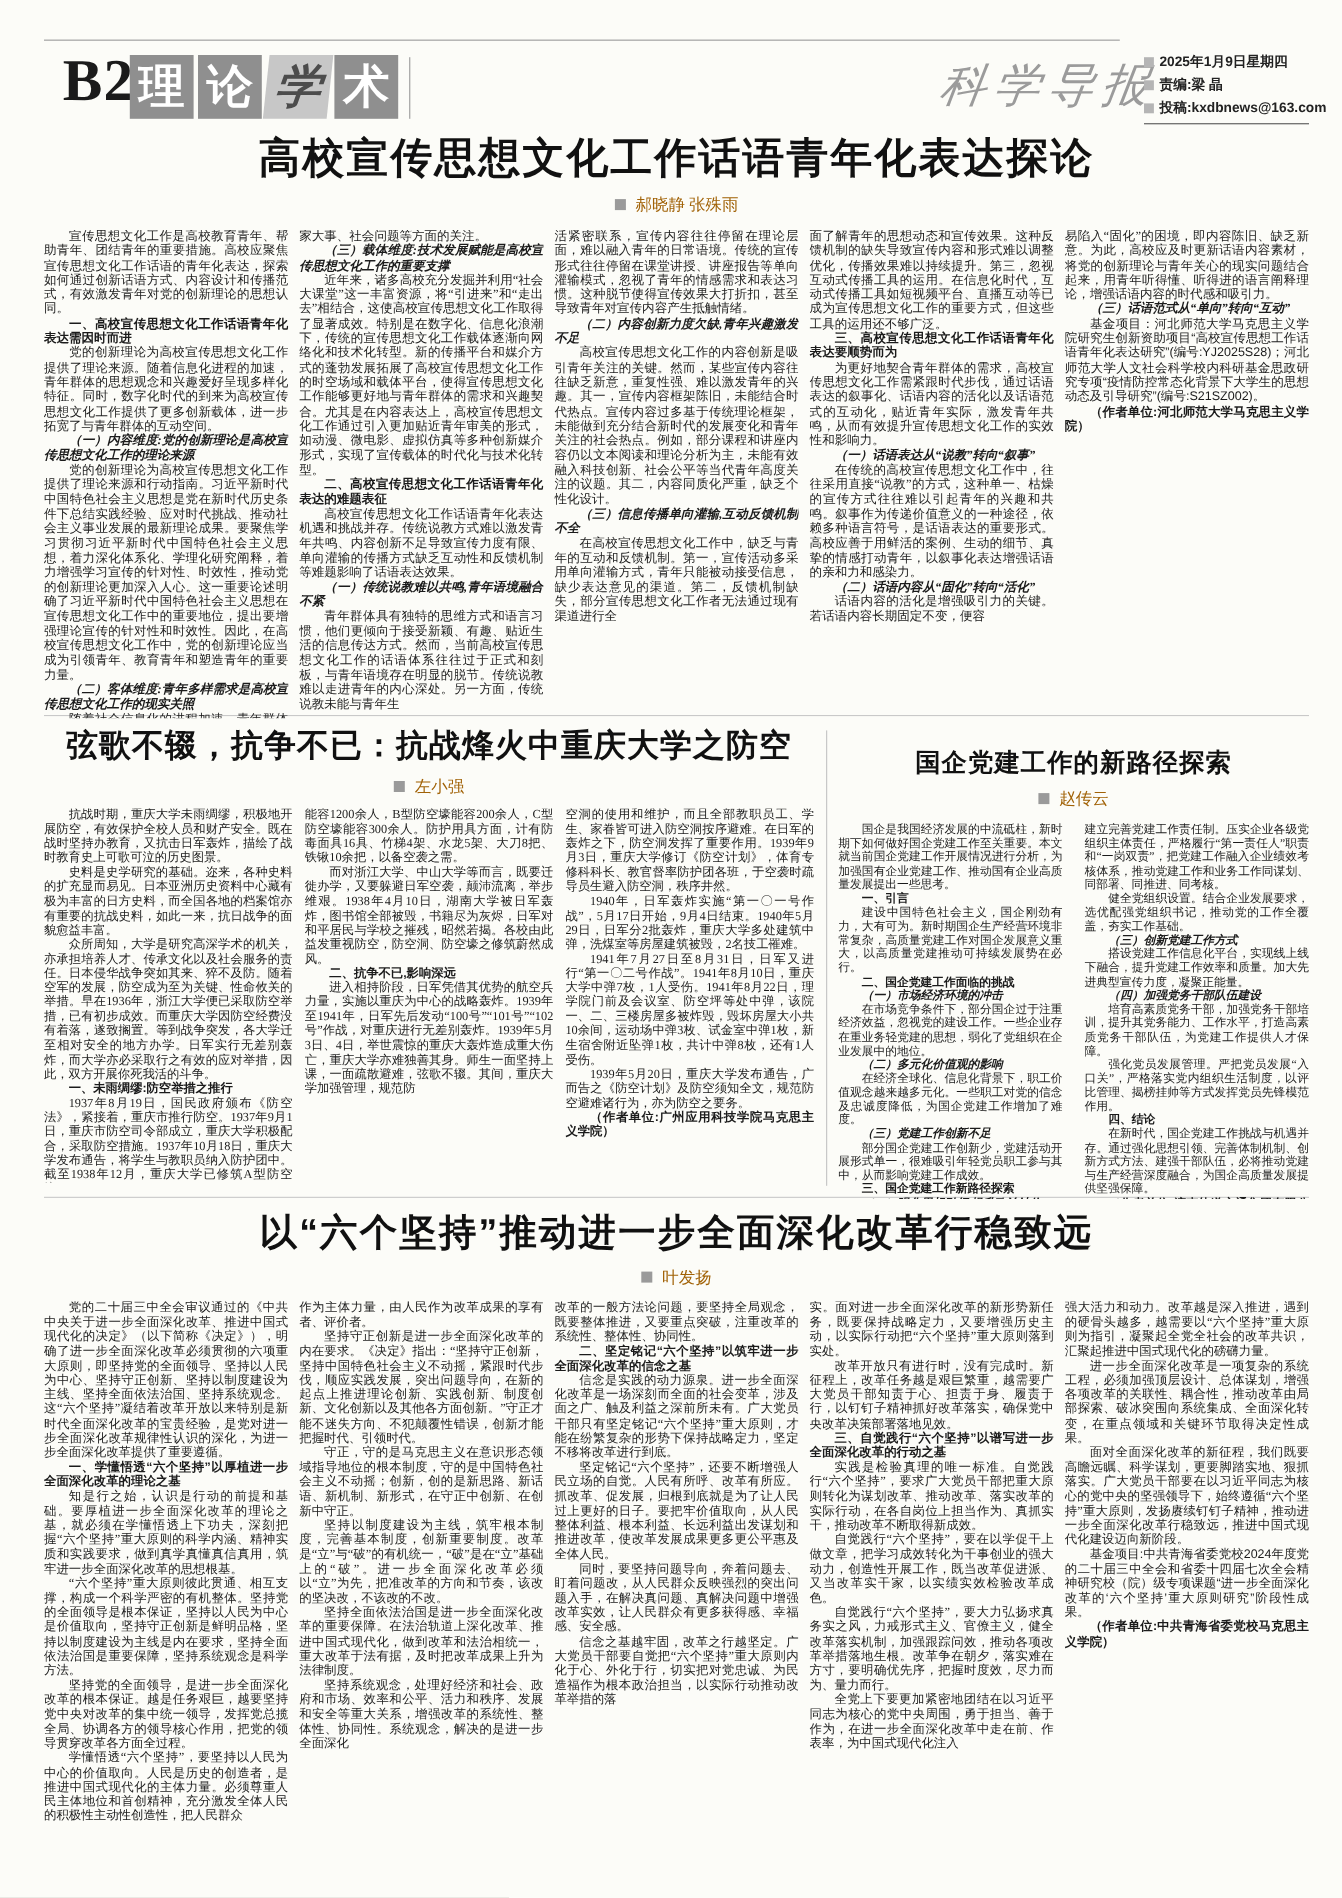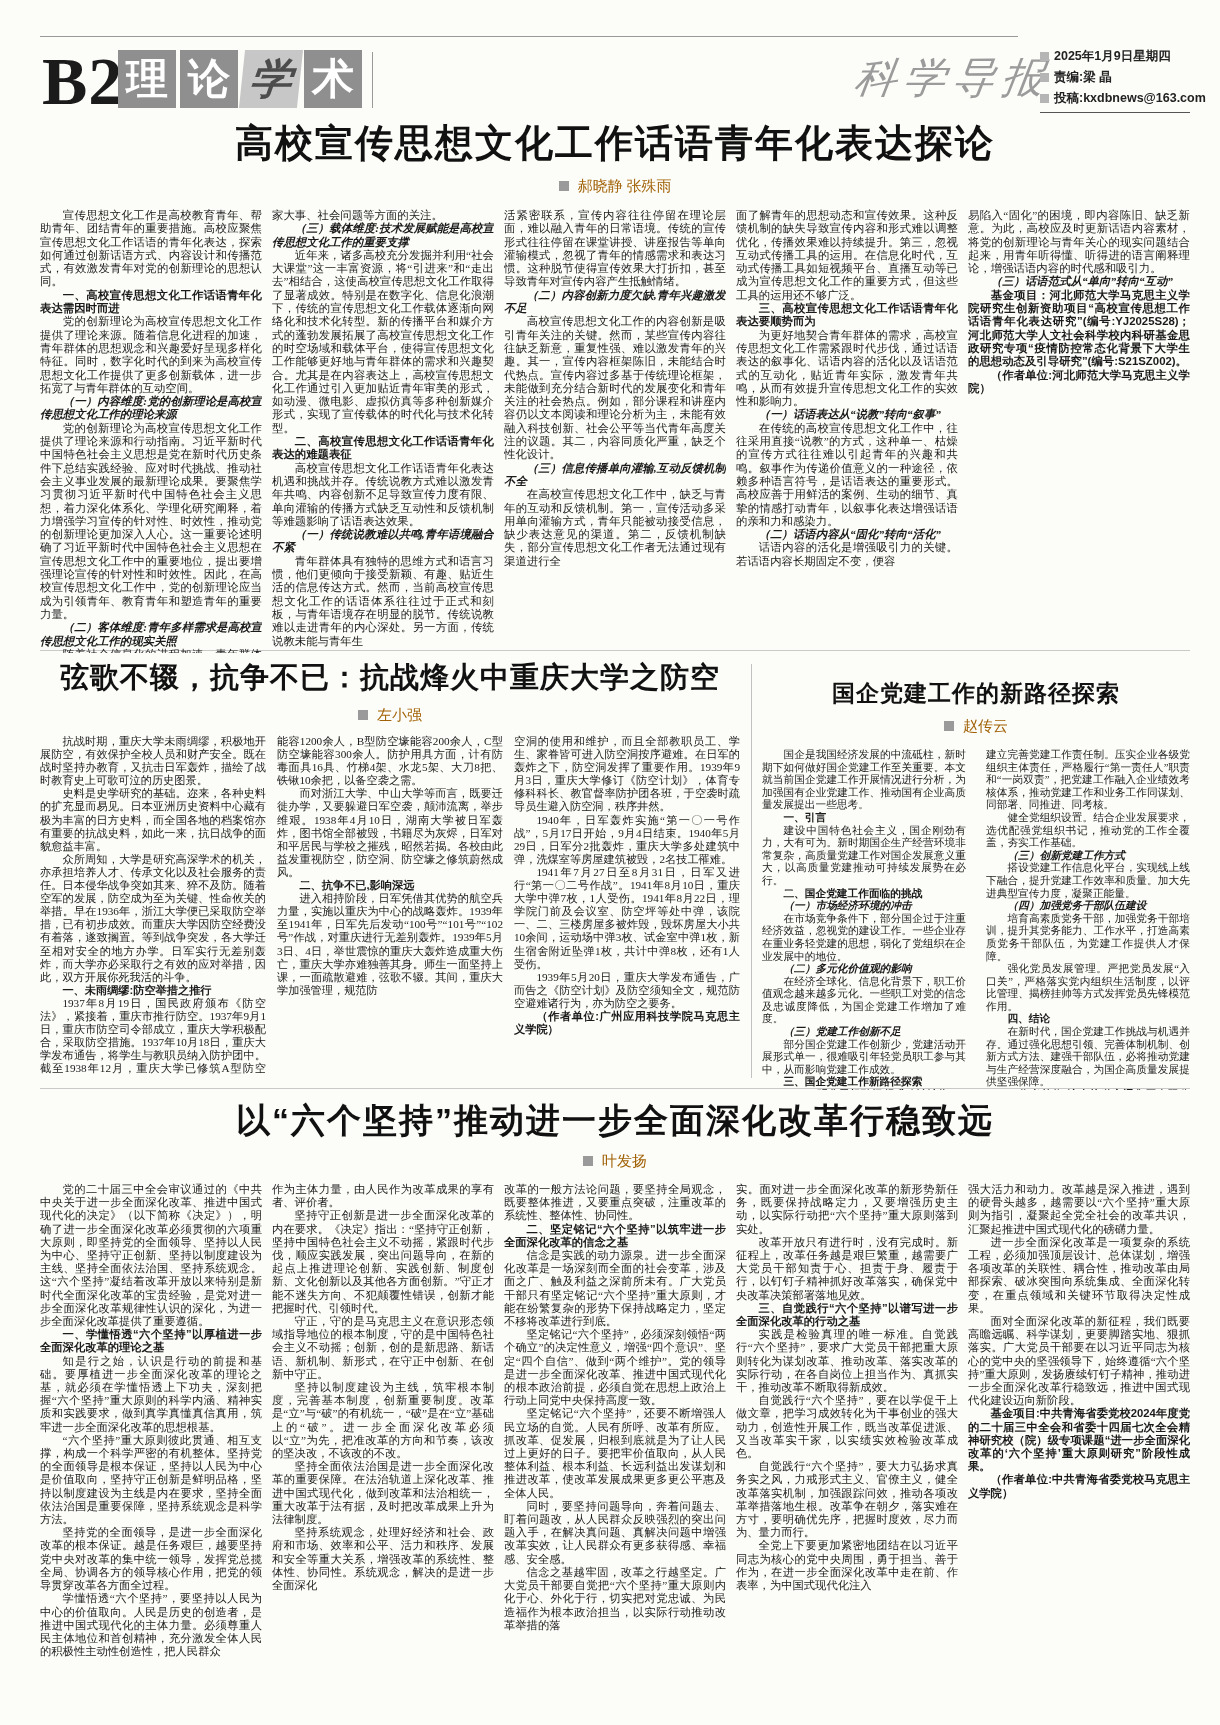--- a/index.html
+++ b/index.html
@@ -1,21 +1,21 @@
 <!DOCTYPE html>
 <html><head>
 <meta charset="utf-8">
 <style>
   html,body{margin:0;padding:0;background:#dddcd6;}
   .page{position:relative;width:1220px;height:1725px;margin:0 auto;background:#fcfcf8;
         font-family:"Liberation Serif","DejaVu Serif",serif;color:#1b1b1b;overflow:hidden;}
   
   .topline{position:absolute;left:40px;top:36px;width:978px;height:1px;background:#9a9a9a;}
-  .edition{position:absolute;left:42px;top:42px;font-family:"Liberation Serif",serif;
-           font-size:68px;font-weight:bold;letter-spacing:1px;}
+  .edition{position:absolute;left:57px;top:42px;font-family:"Liberation Serif",serif;
+           font-size:54px;font-weight:bold;letter-spacing:1px;}
   .tiles{position:absolute;left:118px;top:50px;}
   .tile{display:inline-block;width:58px;height:58px;margin-right:4px;background:#8f8f8f;color:#fff;
         font-family:"Liberation Sans",sans-serif;font-weight:bold;font-size:42px;line-height:58px;
         text-align:center;vertical-align:top;}
   .tile.alt{background:#c7c7c7;color:#4c4c4c;font-style:italic;transform:skewX(-6deg);}
   .tile-rule{position:absolute;left:372px;top:52px;width:1px;height:56px;background:#9a9a9a;}
   .masthead{position:absolute;left:855px;top:50px;font-family:"Liberation Serif",serif;
             font-style:italic;font-size:42px;color:#9b9b9b;letter-spacing:7px;transform:skewX(-8deg);}
   .pubinfo{position:absolute;left:1040px;top:46px;width:150px;font-family:"Liberation Sans",sans-serif;
            font-size:12.5px;font-weight:bold;color:#222;}
@@ -33,21 +33,21 @@
            color:#111;letter-spacing:2px;}
   .a-byline{text-align:center;font-size:15px;margin-top:8px;color:#a16207;}
   .bl-sq{display:inline-block;width:10px;height:10px;background:#9a9a9a;margin-right:9px;}
   .cols{display:flex;overflow:hidden;}
   .col{overflow:hidden;text-align:justify;}
   .col p{margin:0;padding:0;}
   .b-p{text-indent:2em;}
   .b-pc{text-indent:0;}
   .b-h1{text-indent:2em;font-family:"Liberation Sans",sans-serif;font-weight:bold;}
   .b-h2{text-indent:2em;font-weight:bold;font-style:italic;}
-  .b-fund{text-indent:2em;font-family:"Liberation Sans",sans-serif;font-weight:bold;}
+  .b-fund{text-indent:2em;font-family:"Liberation Sans",sans-serif;font-weight:normal;}
   .b-author{text-indent:2em;font-family:"Liberation Sans",sans-serif;font-weight:bold;}
   
   .article1{left:40px;top:118px;width:1150px;}
   .article1 .a-title{font-size:38px;}
   .article1 .cols{gap:10px;margin-top:13px;height:444px;}
   .article1 .col{width:222px;font-size:11.4px;line-height:13.3px;}
   
   .article2{left:40px;top:658px;width:700px;}
   .article2 .a-title{font-size:29px;letter-spacing:1px;}
   .article2 .cols{gap:11px;margin-top:10px;height:340px;}
@@ -222,21 +222,20 @@
           <p class="b-p">坚持守正创新是进一步全面深化改革的内在要求。《决定》指出：“坚持守正创新，坚持中国特色社会主义不动摇，紧跟时代步伐，顺应实践发展，突出问题导向，在新的起点上推进理论创新、实践创新、制度创新、文化创新以及其他各方面创新。”守正才能不迷失方向、不犯颠覆性错误，创新才能把握时代、引领时代。</p>
           <p class="b-p">守正，守的是马克思主义在意识形态领域指导地位的根本制度，守的是中国特色社会主义不动摇；创新，创的是新思路、新话语、新机制、新形式，在守正中创新、在创新中守正。</p>
           <p class="b-p">坚持以制度建设为主线，筑牢根本制度，完善基本制度，创新重要制度。改革是“立”与“破”的有机统一，“破”是在“立”基础上的“破”。进一步全面深化改革必须以“立”为先，把准改革的方向和节奏，该改的坚决改，不该改的不改。</p>
           <p class="b-p">坚持全面依法治国是进一步全面深化改革的重要保障。在法治轨道上深化改革、推进中国式现代化，做到改革和法治相统一，重大改革于法有据，及时把改革成果上升为法律制度。</p>
           <p class="b-p">坚持系统观念，处理好经济和社会、政府和市场、效率和公平、活力和秩序、发展和安全等重大关系，增强改革的系统性、整体性、协同性。系统观念，解决的是进一步全面深化</p>
         </div>
       <div class="col">
           <p class="b-pc">改革的一般方法论问题，要坚持全局观念，既要整体推进，又要重点突破，注重改革的系统性、整体性、协同性。</p>
           <p class="b-h1">二、坚定铭记“六个坚持”以筑牢进一步全面深化改革的信念之基</p>
           <p class="b-p">信念是实践的动力源泉。进一步全面深化改革是一场深刻而全面的社会变革，涉及面之广、触及利益之深前所未有。广大党员干部只有坚定铭记“六个坚持”重大原则，才能在纷繁复杂的形势下保持战略定力，坚定不移将改革进行到底。</p>
-          <p class="b-p">坚定铭记“六个坚持”，必须深刻领悟“两个确立”的决定性意义，增强“四个意识”、坚定“四个自信”、做到“两个维护”。党的领导是进一步全面深化改革、推进中国式现代化的根本政治前提，必须自觉在思想上政治上行动上同党中央保持高度一致。</p>
           <p class="b-p">坚定铭记“六个坚持”，还要不断增强人民立场的自觉。人民有所呼、改革有所应。抓改革、促发展，归根到底就是为了让人民过上更好的日子。要把牢价值取向，从人民整体利益、根本利益、长远利益出发谋划和推进改革，使改革发展成果更多更公平惠及全体人民。</p>
           <p class="b-p">同时，要坚持问题导向，奔着问题去、盯着问题改，从人民群众反映强烈的突出问题入手，在解决真问题、真解决问题中增强改革实效，让人民群众有更多获得感、幸福感、安全感。</p>
           <p class="b-p">信念之基越牢固，改革之行越坚定。广大党员干部要自觉把“六个坚持”重大原则内化于心、外化于行，切实把对党忠诚、为民造福作为根本政治担当，以实际行动推动改革举措的落</p>
         </div>
       <div class="col">
           <p class="b-pc">实。面对进一步全面深化改革的新形势新任务，既要保持战略定力，又要增强历史主动，以实际行动把“六个坚持”重大原则落到实处。</p>
           <p class="b-p">改革开放只有进行时，没有完成时。新征程上，改革任务越是艰巨繁重，越需要广大党员干部知责于心、担责于身、履责于行，以钉钉子精神抓好改革落实，确保党中央改革决策部署落地见效。</p>
           <p class="b-h1">三、自觉践行“六个坚持”以谱写进一步全面深化改革的行动之基</p>
           <p class="b-p">实践是检验真理的唯一标准。自觉践行“六个坚持”，要求广大党员干部把重大原则转化为谋划改革、推动改革、落实改革的实际行动，在各自岗位上担当作为、真抓实干，推动改革不断取得新成效。</p>
           <p class="b-p">自觉践行“六个坚持”，要在以学促干上做文章，把学习成效转化为干事创业的强大动力，创造性开展工作，既当改革促进派、又当改革实干家，以实绩实效检验改革成色。</p>

